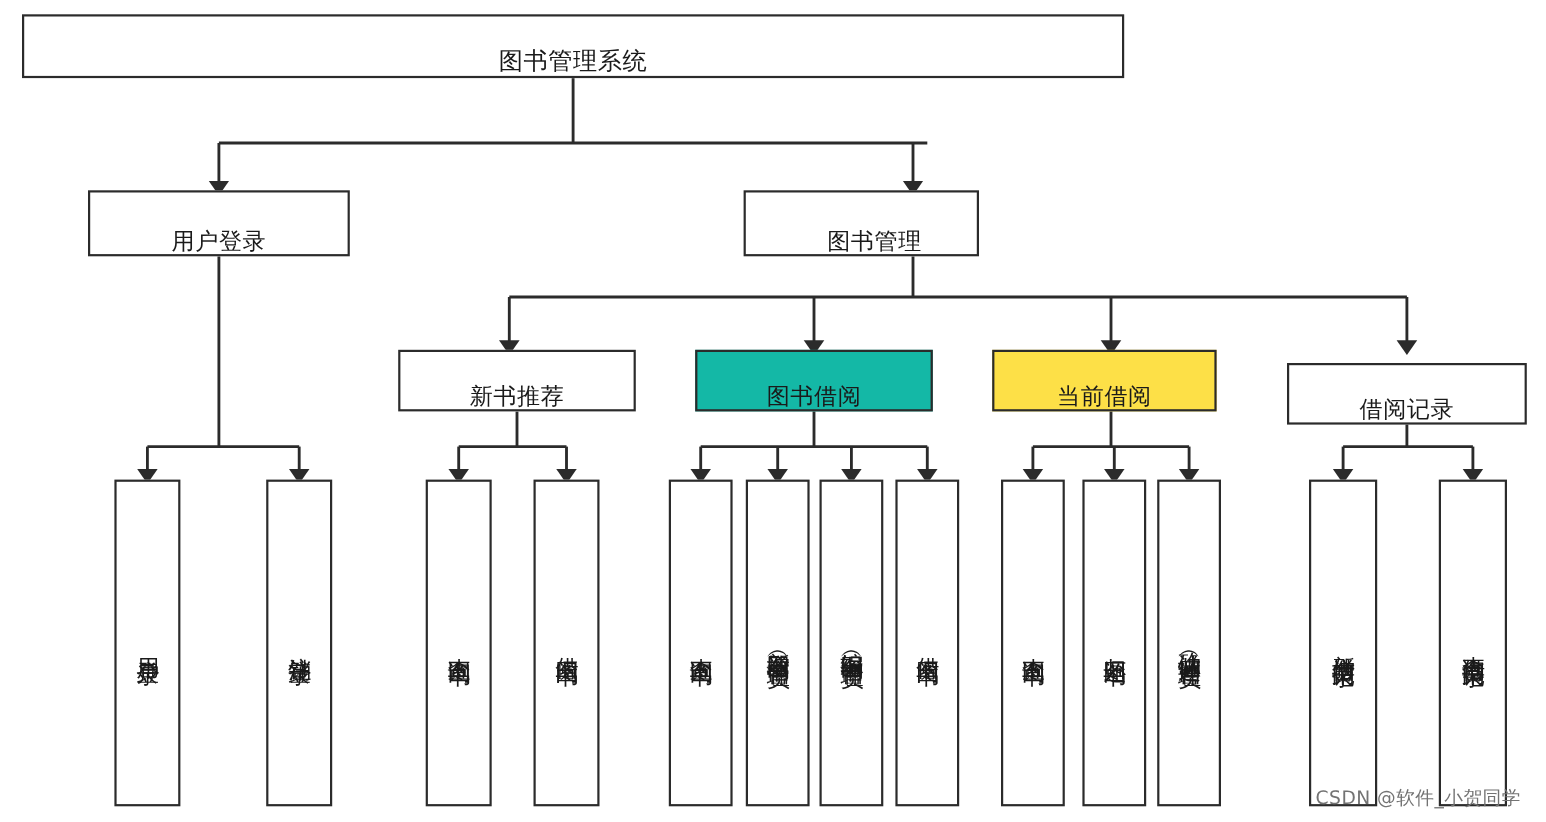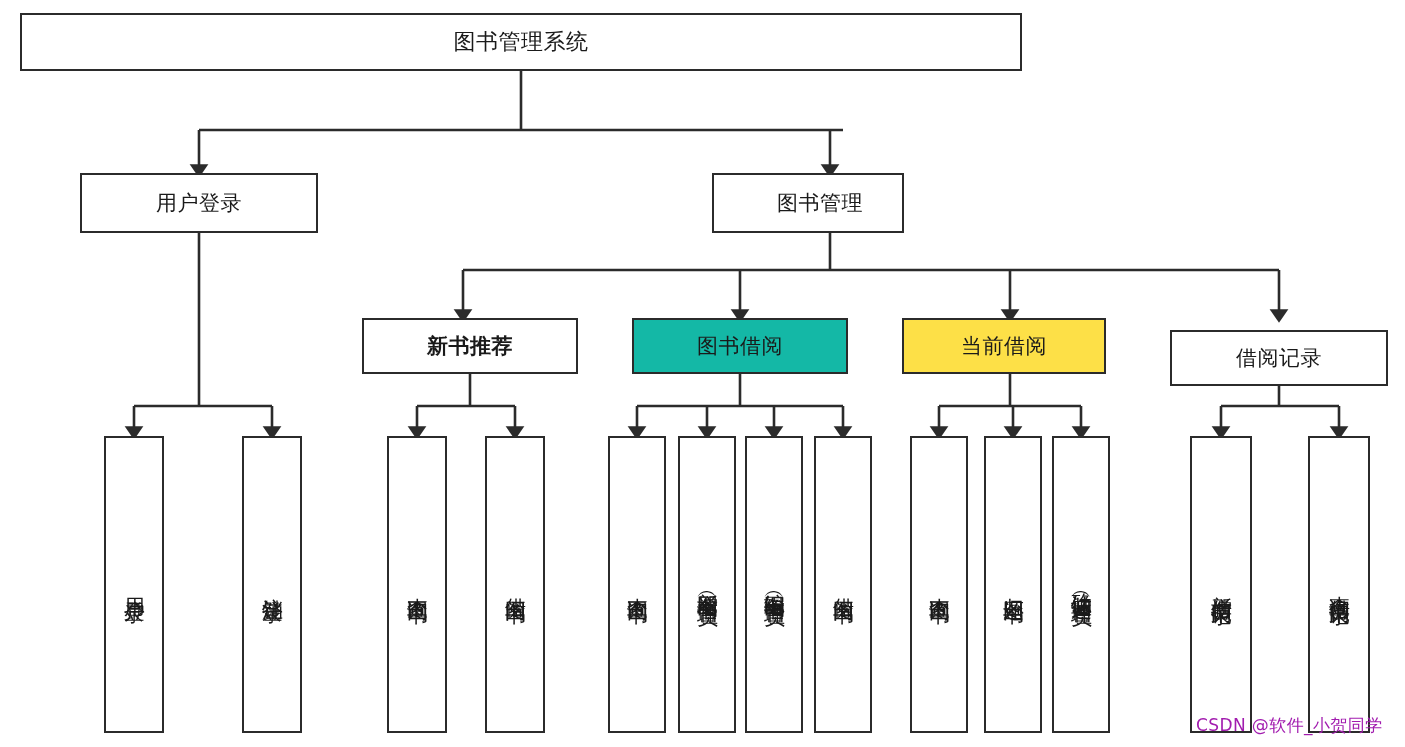--- a/index.html
+++ b/index.html
@@ -25,21 +25,21 @@
     width: 1405px;
     height: 747px;
     pointer-events: none;
   }
   .node {
     position: absolute;
     box-sizing: border-box;
     border: 2px solid #2b2b2b;
     background: #ffffff;
     display: flex;
-    align-items: center;
+    align-items: flex-end;
     justify-content: center;
     color: #1a1a1a;
     z-index: 2;
   }
   .node-label {
     white-space: pre;
     line-height: 1.08;
     text-align: center;
     letter-spacing: 0.5px;
   }
@@ -126,25 +126,25 @@
     </g>
   </svg>
 
   <div class="node horiz root" style="left: 20px; top: 13px; width: 1002px; height: 58px; border-color: rgb(43, 43, 43); background: rgb(255, 255, 255); color: rgb(26, 26, 26);">
     <span class="node-label">图书管理系统</span>
   </div>
 
   <div class="node horiz" style="left: 80px; top: 173px; width: 238px; height: 60px; border-color: rgb(43, 43, 43); background: rgb(255, 255, 255); color: rgb(26, 26, 26);">
     <span class="node-label">用户登录</span>
   </div>
-  <div class="node horiz" style="left: 712px; top: 173px; width: 192px; height: 60px; border-color: rgb(43, 43, 43); background: rgb(255, 255, 255); color: rgb(26, 26, 26); padding-left: 24px;">
+  <div class="node horiz" style="left: 676px; top: 173px; width: 214px; height: 60px; border-color: rgb(43, 43, 43); background: rgb(255, 255, 255); color: rgb(26, 26, 26); padding-left: 24px;">
     <span class="node-label">图书管理</span>
   </div>
 
-  <div class="node horiz" style="left: 362px; top: 318px; width: 216px; height: 56px; border-color: rgb(43, 43, 43); background: rgb(255, 255, 255); color: rgb(26, 26, 26); font-weight: bold;">
+  <div class="node horiz" style="left: 362px; top: 318px; width: 216px; height: 56px; border-color: rgb(43, 43, 43); background: rgb(255, 255, 255); color: rgb(26, 26, 26);">
     <span class="node-label">新书推荐</span>
   </div>
   <div class="node horiz" style="left: 632px; top: 318px; width: 216px; height: 56px; border-color: rgb(43, 43, 43); background: #14b8a6; color: rgb(26, 26, 26);">
     <span class="node-label">图书借阅</span>
   </div>
   <div class="node horiz" style="left: 902px; top: 318px; width: 204px; height: 56px; border-color: rgb(43, 43, 43); background: #fde047; color: rgb(26, 26, 26);">
     <span class="node-label">当前借阅</span>
   </div>
   <div class="node horiz" style="left: 1170px; top: 318px; width: 218px; height: 56px; border-color: rgb(43, 43, 43); background: rgb(255, 255, 255); color: rgb(26, 26, 26); margin-top: 12px;">
     <span class="node-label">借阅记录</span>
@@ -183,14 +183,14 @@
   <div class="node vert" style="left: 1052px; top: 436px; width: 58px; height: 297px; border-color: rgb(43, 43, 43); background: rgb(255, 255, 255); color: rgb(26, 26, 26);">
     <span class="node-label">确认归还（管理员）</span>
   </div>
   <div class="node vert" style="left: 1190px; top: 436px; width: 62px; height: 297px; border-color: rgb(43, 43, 43); background: rgb(255, 255, 255); color: rgb(26, 26, 26);">
     <span class="node-label">新增借阅记录</span>
   </div>
   <div class="node vert" style="left: 1308px; top: 436px; width: 62px; height: 297px; border-color: rgb(43, 43, 43); background: rgb(255, 255, 255); color: rgb(26, 26, 26);">
     <span class="node-label">查询借阅记录</span>
   </div>
 
-  <div class="watermark" style="left: 1196px; top: 714px; color: #a21caf;">CSDN @软件_小贺同学</div>
+  <div class="watermark" style="left: 1196px; top: 714px; color: #737373;">CSDN @软件_小贺同学</div>
 </div>
 
 </body></html>

